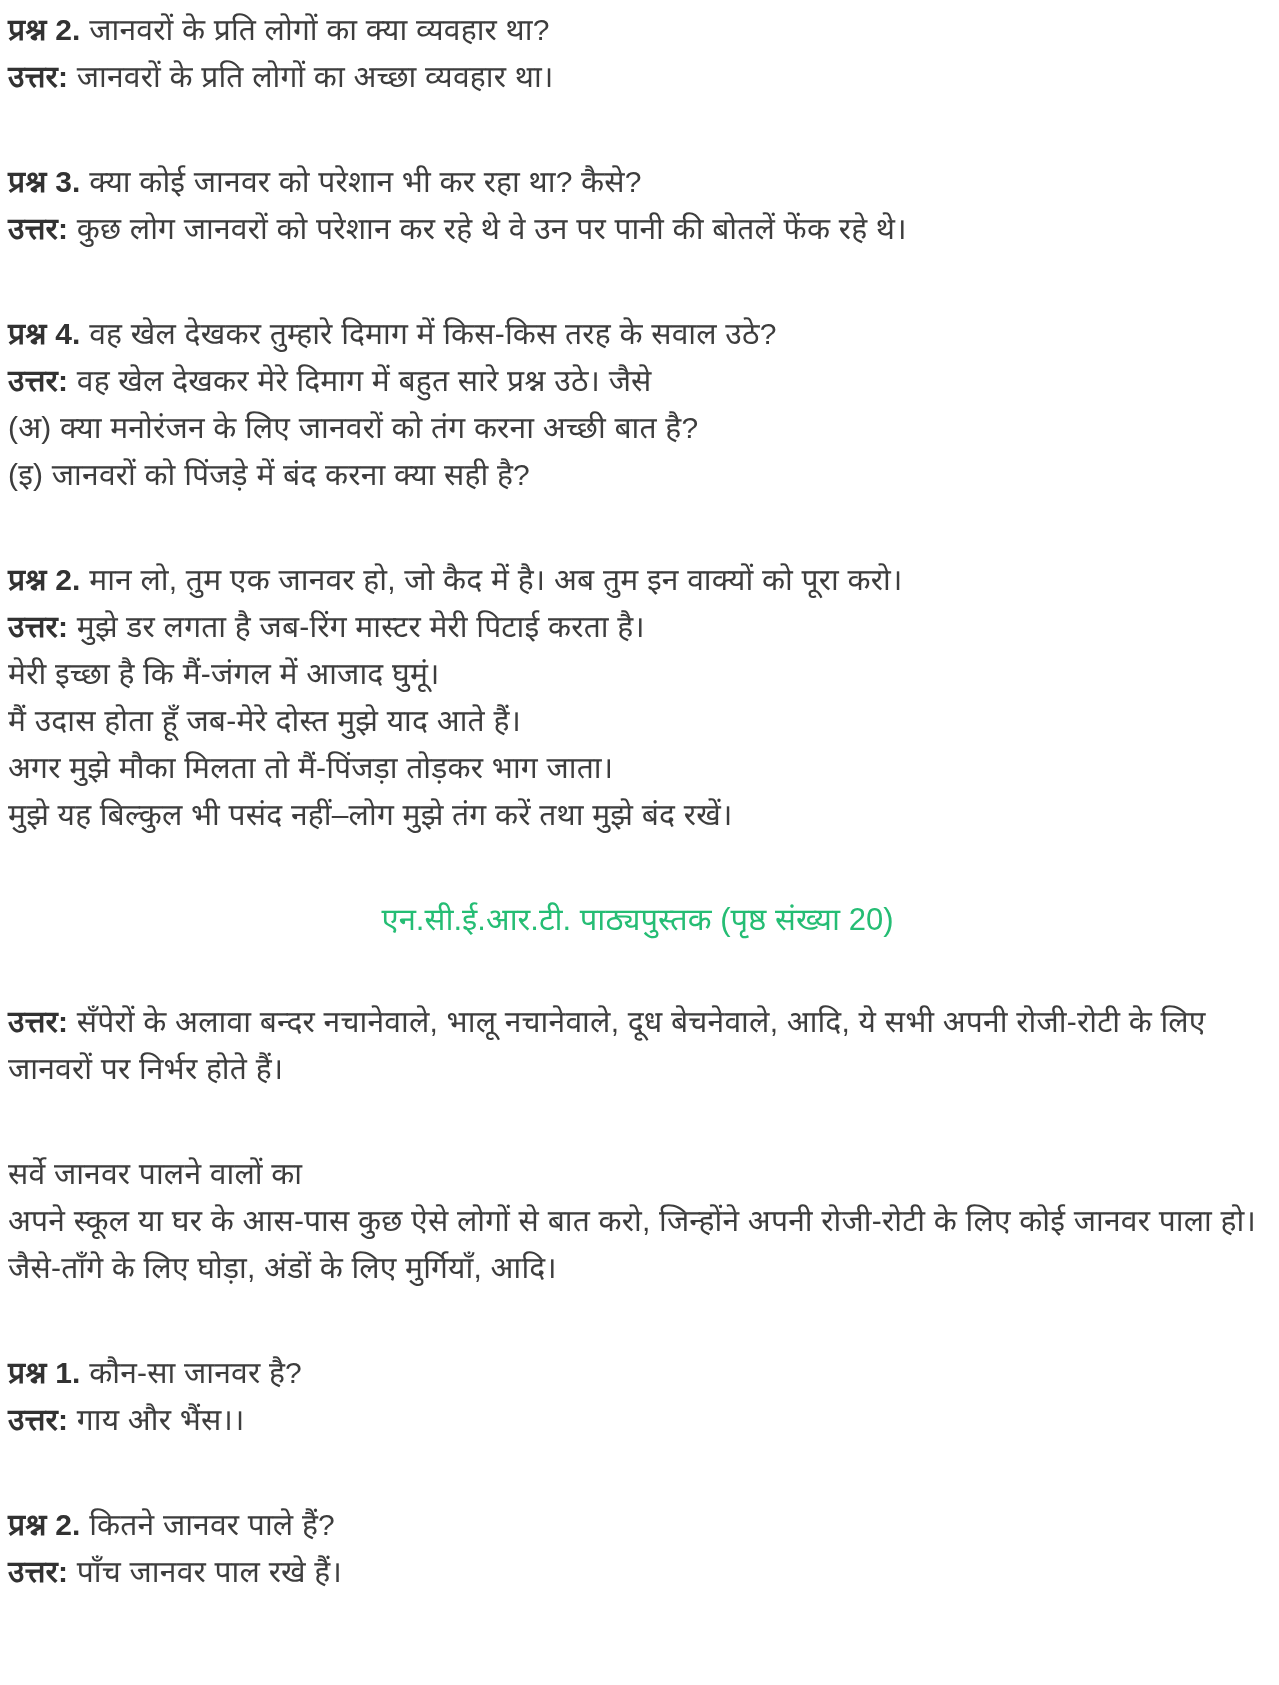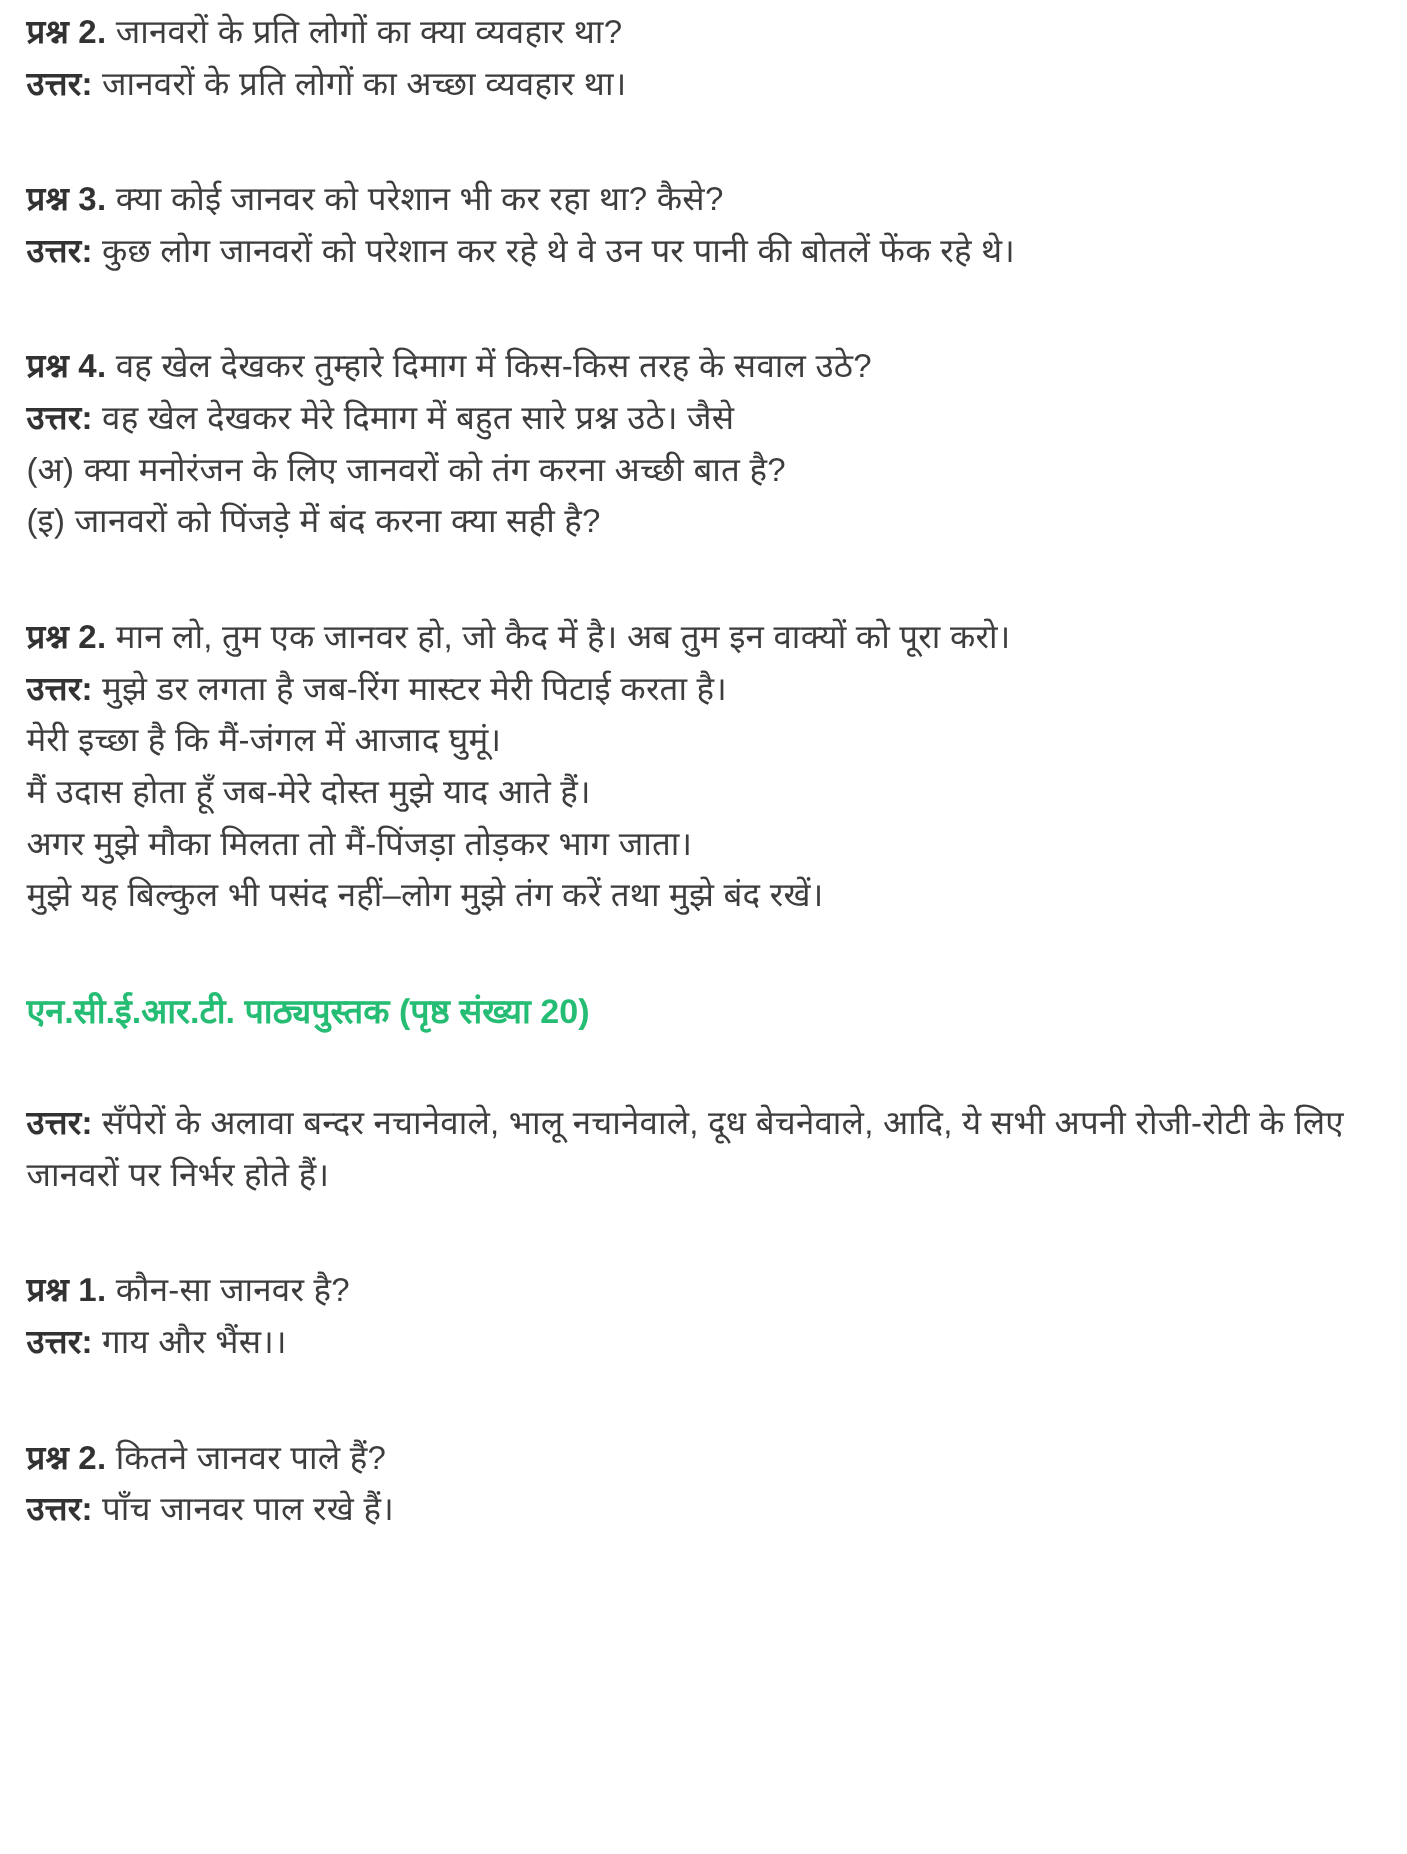--- a/index.html
+++ b/index.html
@@ -8,21 +8,21 @@
     background: #ffffff;
     width: 1279px;
     height: 1685px;
     overflow: hidden;
     font-family: "Liberation Sans", sans-serif;
   }
   .page {
     box-sizing: border-box;
     width: 1279px;
     height: 1685px;
-    padding: 6px 12px 0 24px;
+    padding: 6px 12px 0 8px;
     background: #ffffff;
     color: #3d3d3d;
   }
   .qa-block {
     margin: 0 0 58px 0;
   }
   .qa-line {
     margin: 0;
     font-size: 30px;
     line-height: 47px;
@@ -31,22 +31,23 @@
     letter-spacing: 0.2px;
   }
   .qa-line strong {
     font-weight: 700;
     color: #323232;
   }
   .section-heading {
     margin: 0 0 55px 0;
     font-size: 31px;
     line-height: 47px;
-    font-weight: 700;
+    font-weight: 400;
     color: #25bd74;
+    text-align: center;
   }
 </style>
 </head>
 <body>
 
 <main class="page">
   <div>
       <div class="qa-block">
         <p class="qa-line"><strong>प्रश्न 2.</strong> <span>जानवरों के प्रति लोगों का क्या व्यवहार था?</span></p>
         <p class="qa-line"><strong>उत्तर:</strong> <span>जानवरों के प्रति लोगों का अच्छा व्यवहार था।</span></p>
@@ -67,20 +68,24 @@
         <p class="qa-line"><span>मेरी इच्छा है कि मैं-जंगल में आजाद घुमूं।</span></p>
         <p class="qa-line"><span>मैं उदास होता हूँ जब-मेरे दोस्त मुझे याद आते हैं।</span></p>
         <p class="qa-line"><span>अगर मुझे मौका मिलता तो मैं-पिंजड़ा तोड़कर भाग जाता।</span></p>
         <p class="qa-line"><span>मुझे यह बिल्कुल भी पसंद नहीं–लोग मुझे तंग करें तथा मुझे बंद रखें।</span></p>
       </div>
       <h2 class="section-heading">एन.सी.ई.आर.टी. पाठ्यपुस्तक (पृष्ठ संख्या 20)</h2>
       <div class="qa-block">
         <p class="qa-line"><strong>उत्तर:</strong> <span>सँपेरों के अलावा बन्दर नचानेवाले, भालू नचानेवाले, दूध बेचनेवाले, आदि, ये सभी अपनी रोजी-रोटी के लिए जानवरों पर निर्भर होते हैं।</span></p>
       </div>
       <div class="qa-block">
+        <p class="qa-line"><span>सर्वे जानवर पालने वालों का</span></p>
+        <p class="qa-line"><span>अपने स्कूल या घर के आस-पास कुछ ऐसे लोगों से बात करो, जिन्होंने अपनी रोजी-रोटी के लिए कोई जानवर पाला हो। जैसे-ताँगे के लिए घोड़ा, अंडों के लिए मुर्गियाँ, आदि।</span></p>
+      </div>
+      <div class="qa-block">
         <p class="qa-line"><strong>प्रश्न 1.</strong> <span>कौन-सा जानवर है?</span></p>
         <p class="qa-line"><strong>उत्तर:</strong> <span>गाय और भैंस।।</span></p>
       </div>
       <div class="qa-block">
         <p class="qa-line"><strong>प्रश्न 2.</strong> <span>कितने जानवर पाले हैं?</span></p>
         <p class="qa-line"><strong>उत्तर:</strong> <span>पाँच जानवर पाल रखे हैं।</span></p>
       </div>
     </div>
 </main>
 

